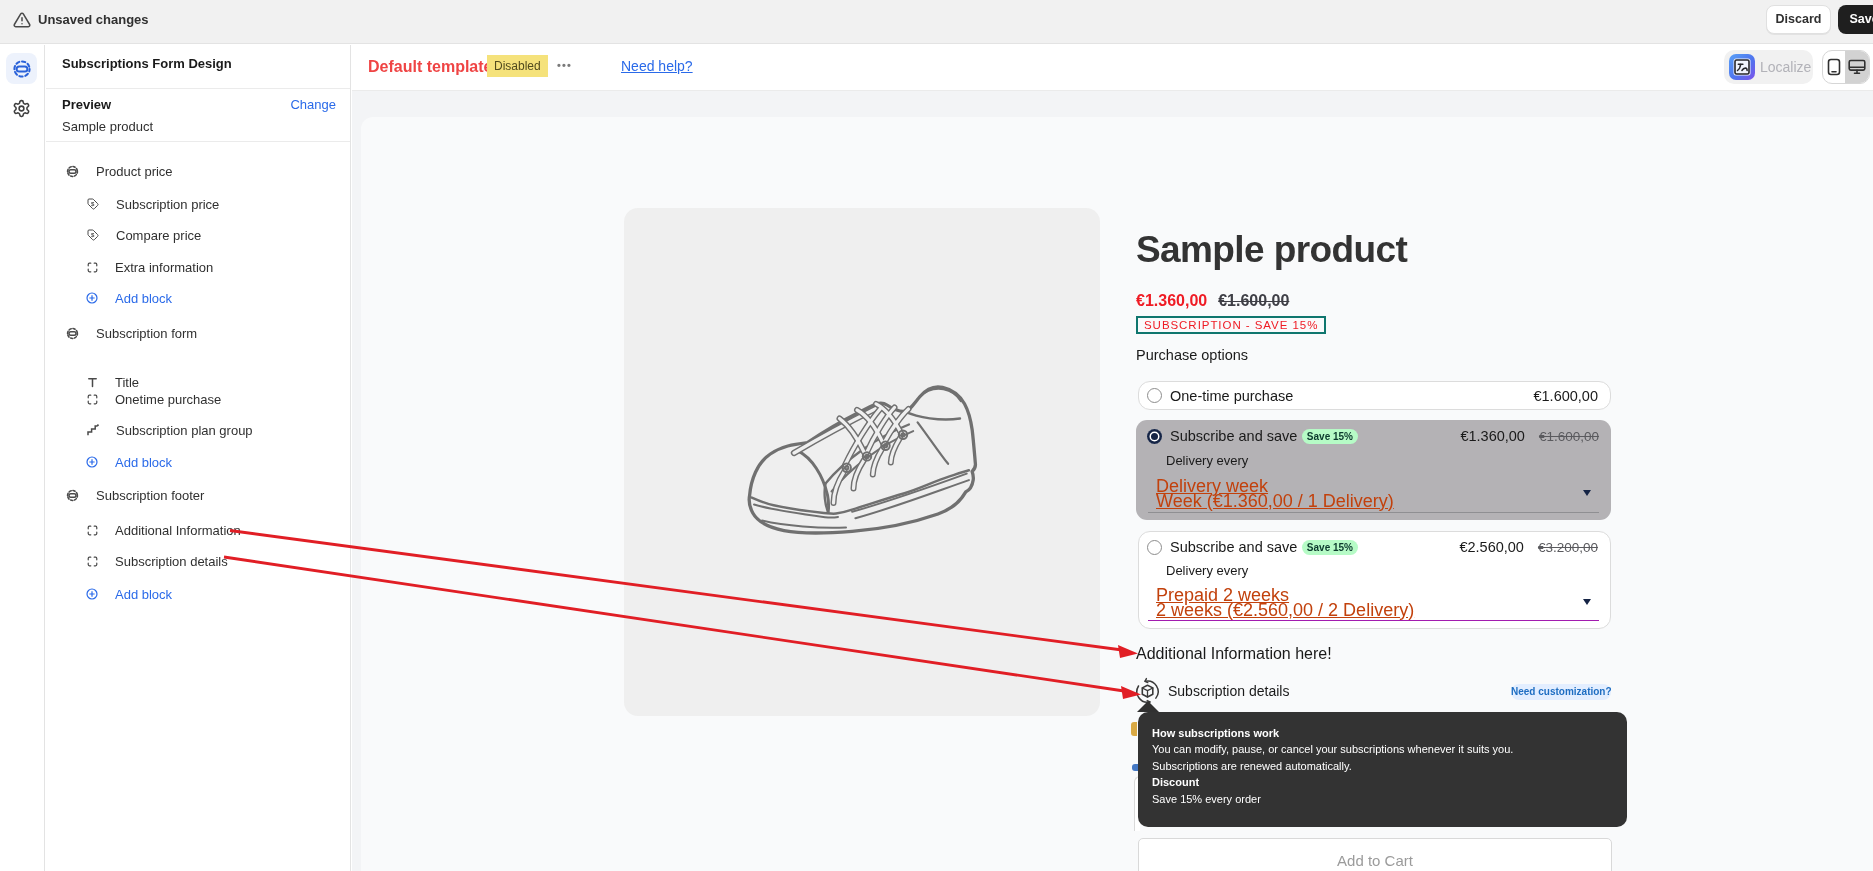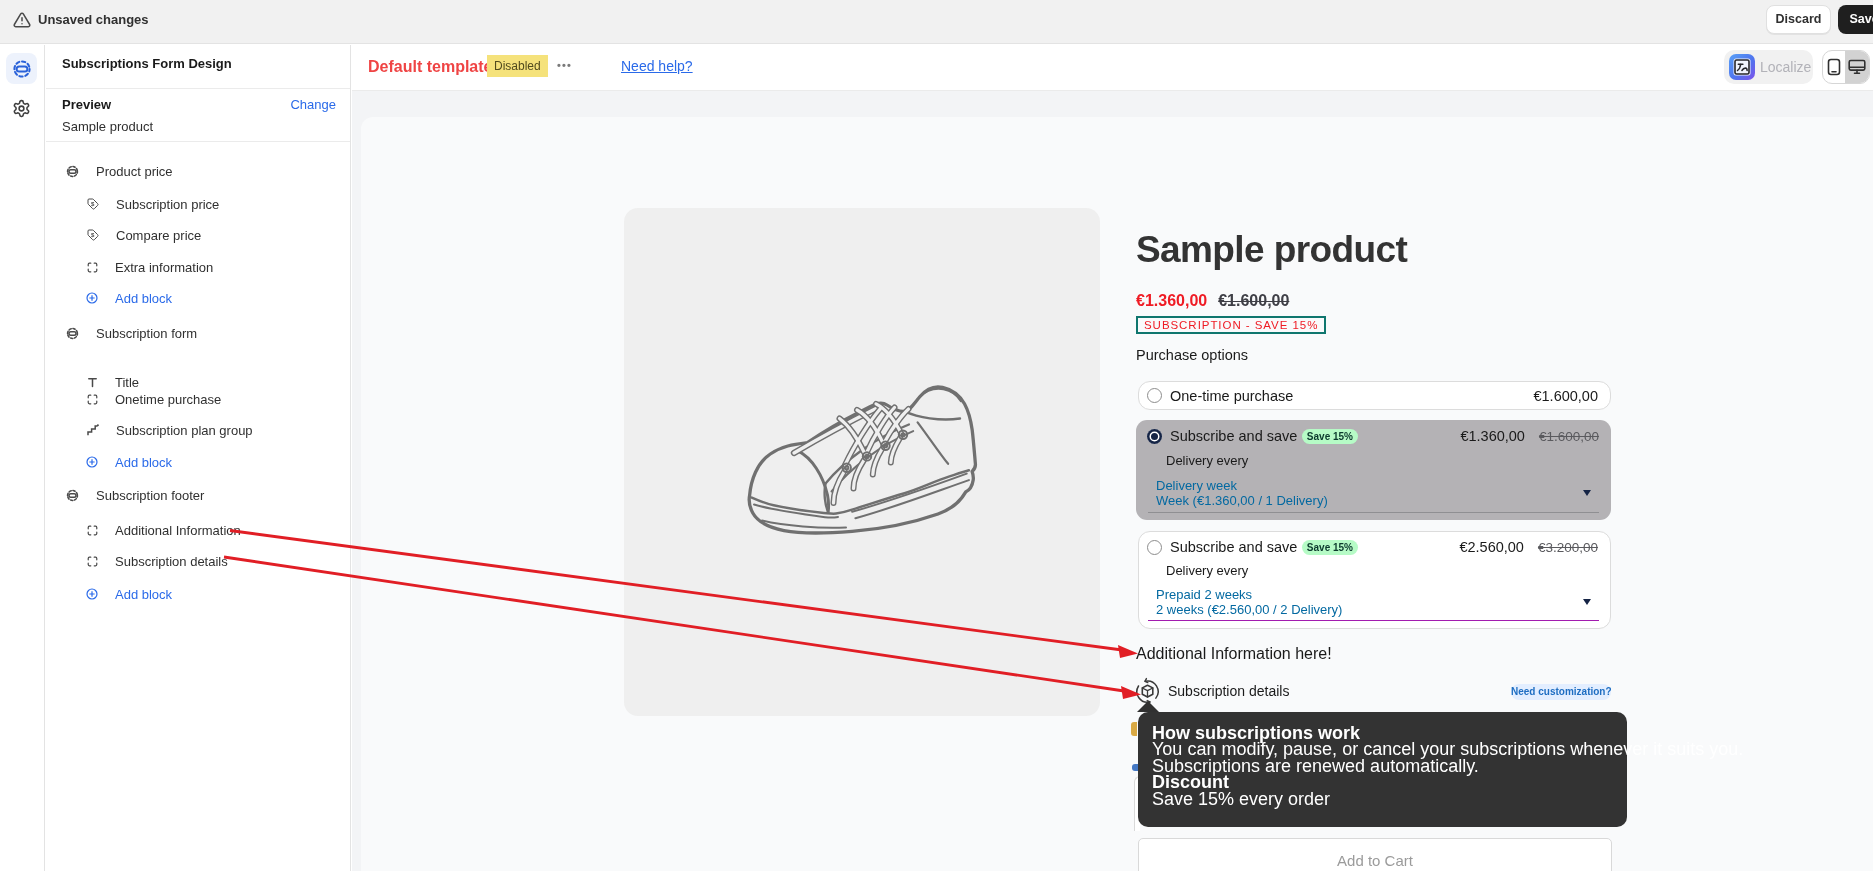--- a/index.html
+++ b/index.html
@@ -64,32 +64,32 @@
 .radio.on { border:none; background:#152445; box-shadow:inset 0 0 0 2.5px #152445, inset 0 0 0 4px #fff; }
 .spacer { flex:1; }
 .pricenow { color:#1a1a1a; }
 .priceold { color:#63636a; text-decoration:line-through; margin-left:6px; font-size:13.5px; }
 .savepill { background:#b6fbc6; color:#0c3a2d; font-size:10px; font-weight:700; border-radius:8px; height:15px; line-height:15px; padding:0 4.5px; margin-left:-3px; }
 
 .opt2 { position:absolute; left:1136px; top:420px; width:475px; height:100px; background:#b4b2b5; border-radius:11px; }
 .opt2 .row1 { display:flex; align-items:center; padding:4px 12px 0 11px; gap:8px; font-size:14.5px; color:#1a1a1a; height:24px; box-sizing:content-box; }
 .opt2 .priceold, .opt3 .priceold { color:#5a5a5e; }
 .delev { position:absolute; left:1148px; font-size:13px; color:#1a1a1a;margin-left:18px; }
-.selbox { position:absolute; left:1148px; width:451px; font-size:13px; color:#0369a1; line-height:14.5px; border-bottom:1px solid #8f8f92; padding:2px 0 0 8px; box-sizing:border-box; }
+.selbox { position:absolute; left:1148px; width:451px; font-size:18px; color:#c2410c; line-height:14.5px; border-bottom:1px solid #8f8f92; padding:2px 0 0 8px; box-sizing:border-box;text-decoration:underline; }
 .selbox .caret { position:absolute; right:8px; top:13px; width:0; height:0; border-left:4.5px solid transparent; border-right:4.5px solid transparent; border-top:6px solid #152445; }
 .opt3 { position:absolute; left:1138px; top:531px; width:473px; height:98px; background:#fff; border:1px solid #dcdcdc; border-radius:12px; }
 .opt3 .row1 { display:flex; align-items:center; padding:3px 12px 0 8px; gap:8px; font-size:14.5px; color:#1a1a1a; height:24px; box-sizing:content-box; }
 .selbox.w { border-bottom:1px solid #a21caf; }
 
 .addinfo { position:absolute; left:1136px; top:645px; font-size:16px; color:#1a1a1a; }
 .subdet-ic { position:absolute; left:1133px; top:677px; width:29px; height:29px; color:#3a3a3a; }
 .subdet-tx { position:absolute; left:1168px; top:683px; font-size:14px; color:#1a1a1a; }
 .needcust { position:absolute; left:1511px; top:684px; width:100px; height:15.5px; background:#e3eeff; border-radius:8px; font-size:10px; font-weight:700; color:#1f6ec2; text-align:center; line-height:15.5px; white-space:nowrap; }
 
-.tooltip { position:absolute; left:1138px; top:712px; width:489px; height:115px; background:#333; border-radius:10px; color:#fff; font-size:18px; line-height:16.4px; padding:13px 14px; white-space:nowrap; }
+.tooltip { position:absolute; left:1138px; top:712px; width:489px; height:115px; background:#333; border-radius:10px; color:#fff; font-size:11px; line-height:16.4px; padding:13px 14px; white-space:nowrap; }
 .tooltip b { font-weight:700; }
 .tt-arrow { position:absolute; left:1137px; top:701px; width:0; height:0; border-left:11px solid transparent; border-right:11px solid transparent; border-bottom:11px solid #313131; }
 .addtocart { position:absolute; left:1138px; top:838px; width:474px; height:40px; background:#fff; border:1px solid #d9d9d9; border-radius:5px; text-align:center; font-size:15px; color:#9b9b9b; line-height:44px; }
 
 
 #arrows { position:absolute; left:0; top:0; width:1873px; height:871px; pointer-events:none; z-index:50; }
 </style>
 </head>
 <body>
 

